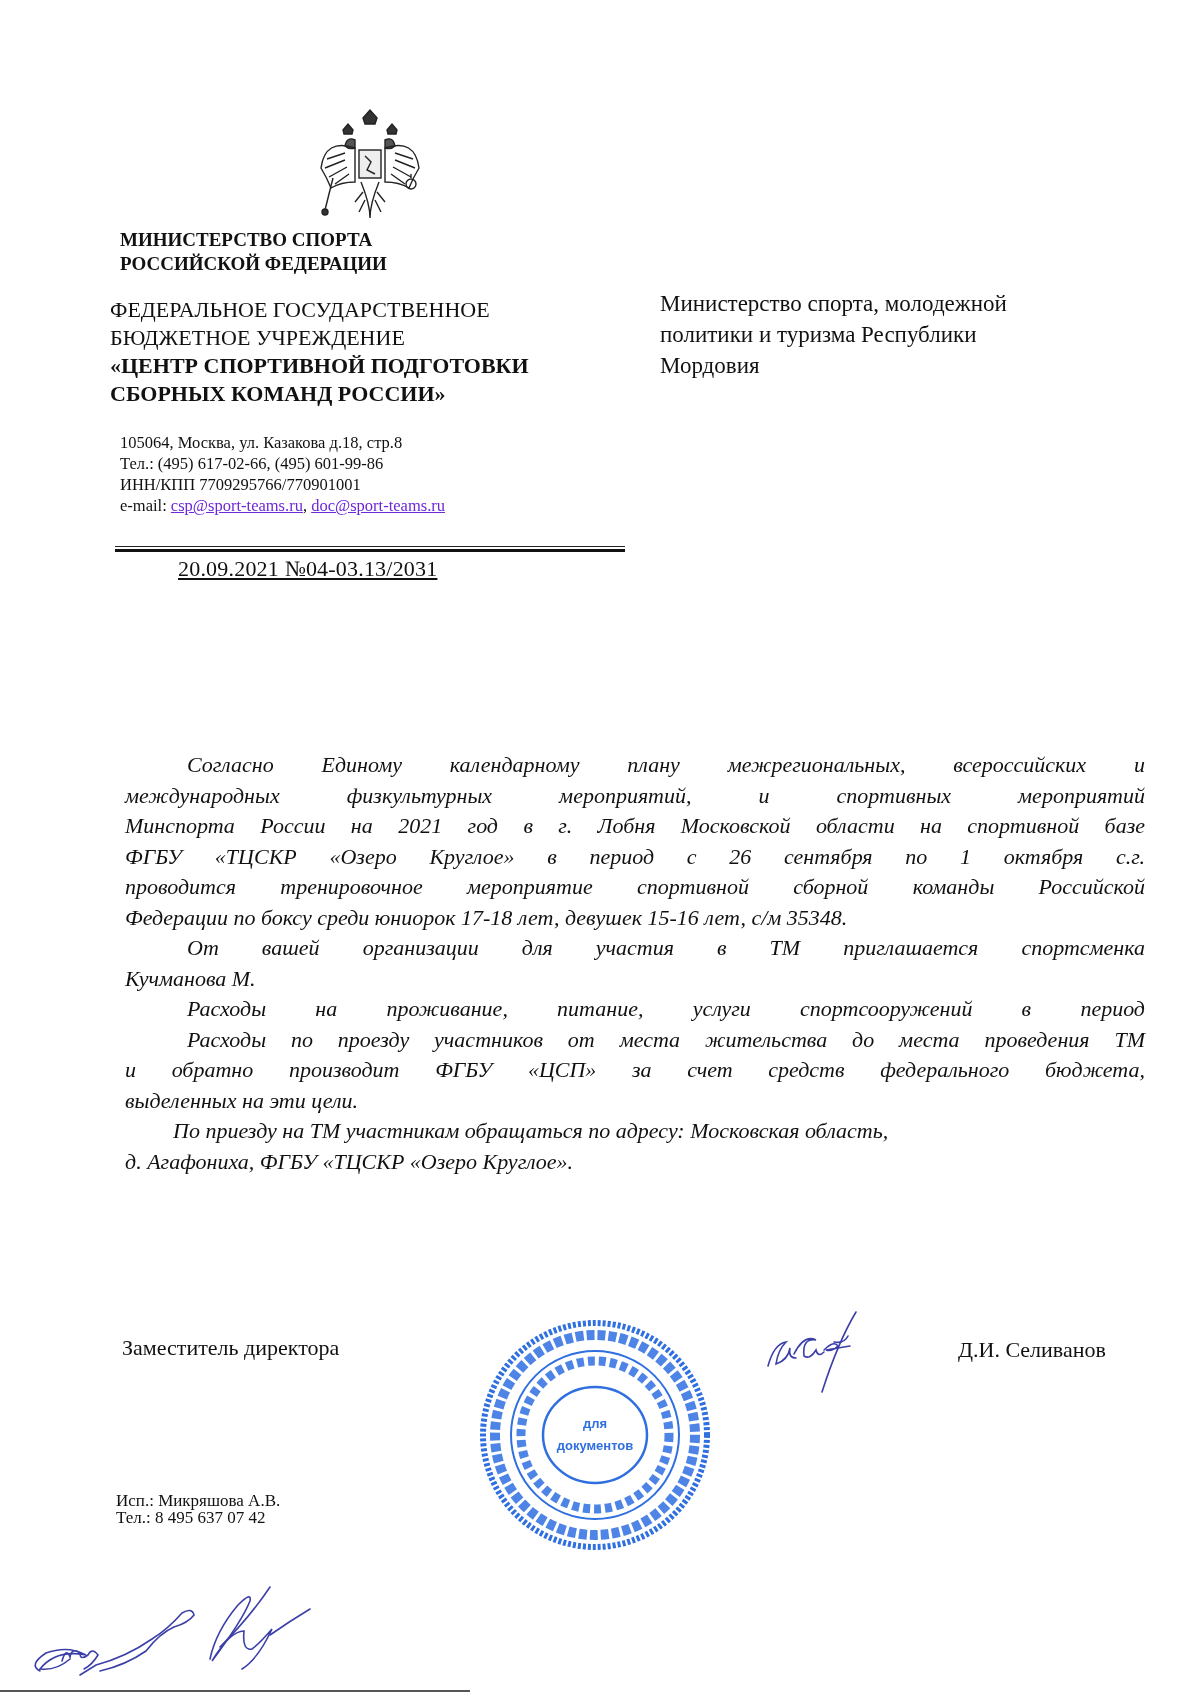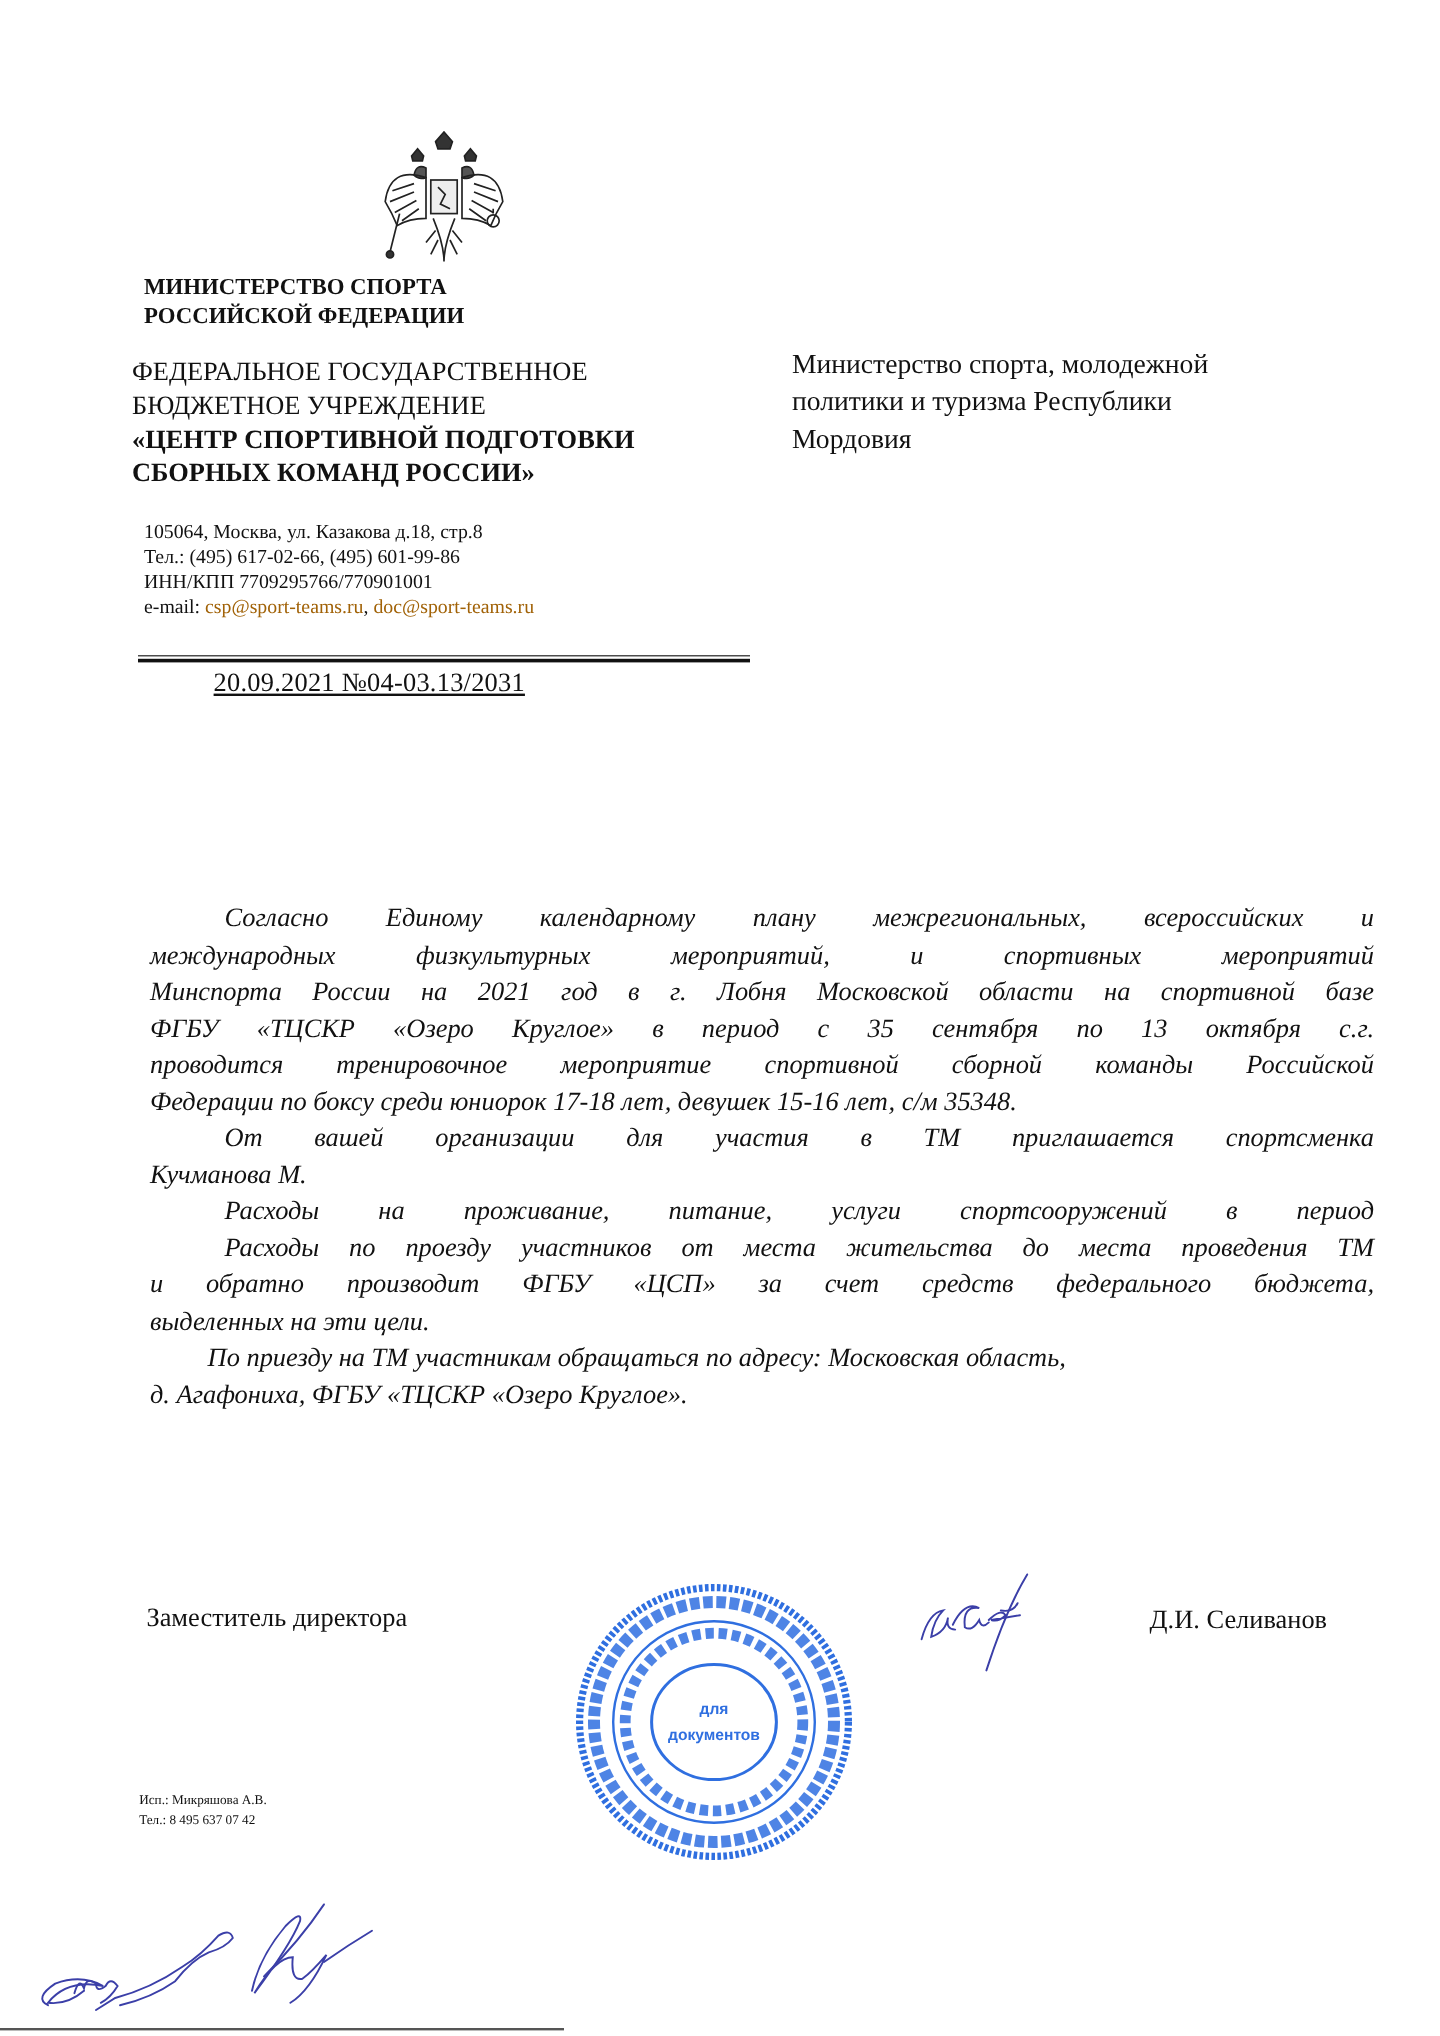--- a/index.html
+++ b/index.html
@@ -10,21 +10,21 @@
   }
   .abs { position: absolute; }
   .center { text-align: left; }
 
   
   #emblem { left: 315px; top: 108px; width: 110px; height: 118px; }
   #ministry { left: 120px; width: 500px; top: 228px; font-weight: bold; font-size: 19px; line-height: 24px; }
   #institution { left: 110px; width: 520px; top: 296px; font-size: 22px; line-height: 28px; }
   #institution .bold { font-weight: bold; }
   #contacts { left: 120px; width: 500px; top: 432px; font-size: 16.5px; line-height: 21px; }
-  #contacts .email-link { color: #a16207; }
+  #contacts .email-link { text-decoration: underline; color: #6d28d9; }
   #rule { left: 115px; top: 546px; width: 510px; }
   #rule .thin { height: 1px; background: #222; }
   #rule .thick { height: 3px; background: #111; margin-top: 2px; }
   #docref { left: 178px; top: 556px; font-size: 22px; text-decoration: underline; letter-spacing: 0.2px; }
 
   
   #addressee { left: 660px; width: 460px; top: 288px; font-size: 23px; line-height: 31px; }
 
   
   #body { left: 125px; width: 1020px; top: 750px; font-size: 22px; line-height: 30.5px; }
@@ -32,21 +32,21 @@
   .line.last { text-align-last: left; }
   .line.first-indent { padding-left: 62px; }
 
   
   #sig-role { left: 122px; top: 1335px; font-size: 22px; }
   #sig-name { left: 946px; top: 1337px; font-size: 22px; margin-left: 12px; }
   #signature-main { left: 760px; top: 1306px; width: 110px; height: 90px; }
   #stamp { left: 470px; top: 1310px; width: 250px; height: 250px; }
 
   
-  #executor { left: 116px; top: 1492px; font-size: 11px; line-height: 17px; }
+  #executor { left: 116px; top: 1492px; font-size: 17px; line-height: 17px; }
 
   
   #signature-bottom { left: 20px; top: 1575px; width: 340px; height: 110px; }
   #bottom-rule { left: 0; top: 1690px; width: 470px; height: 2px; background: #555; }
 </style>
 </head>
 <body>
 
 <div id="emblem" class="abs">
   <svg width="110" height="118" viewBox="0 0 110 118">
@@ -110,21 +110,21 @@
   <div>Министерство спорта, молодежной</div>
   <div>политики и туризма Республики</div>
   <div>Мордовия</div>
 </div>
 
 <div id="body" class="abs">
   <div>
     <div class="line first-indent" style="white-space: normal;">Согласно Единому календарному плану межрегиональных, всероссийских и</div>
     <div class="line" style="white-space: normal;">международных физкультурных мероприятий, и спортивных мероприятий</div>
     <div class="line" style="white-space: normal;">Минспорта России на 2021 год в г. Лобня Московской области на спортивной базе</div>
-    <div class="line" style="white-space: normal;">ФГБУ «ТЦСКР «Озеро Круглое» в период с 35 сентября по 13 октября с.г.</div>
+    <div class="line" style="white-space: normal;">ФГБУ «ТЦСКР «Озеро Круглое» в период с 26 сентября по 1 октября с.г.</div>
     <div class="line" style="white-space: normal;">проводится тренировочное мероприятие спортивной сборной команды Российской</div>
     <div class="line last" style="white-space: normal;">Федерации по боксу среди юниорок 17-18 лет, девушек 15-16 лет, с/м 35348.</div>
   </div>
   <div>
     <div class="line first-indent" style="white-space: normal;">От вашей организации для участия в ТМ приглашается спортсменка</div>
     <div class="line last" style="white-space: normal;">Кучманова М.</div>
   </div>
   <div>
     <div class="line first-indent" style="white-space: normal;">Расходы на проживание, питание, услуги спортсооружений в период</div>
   </div>

